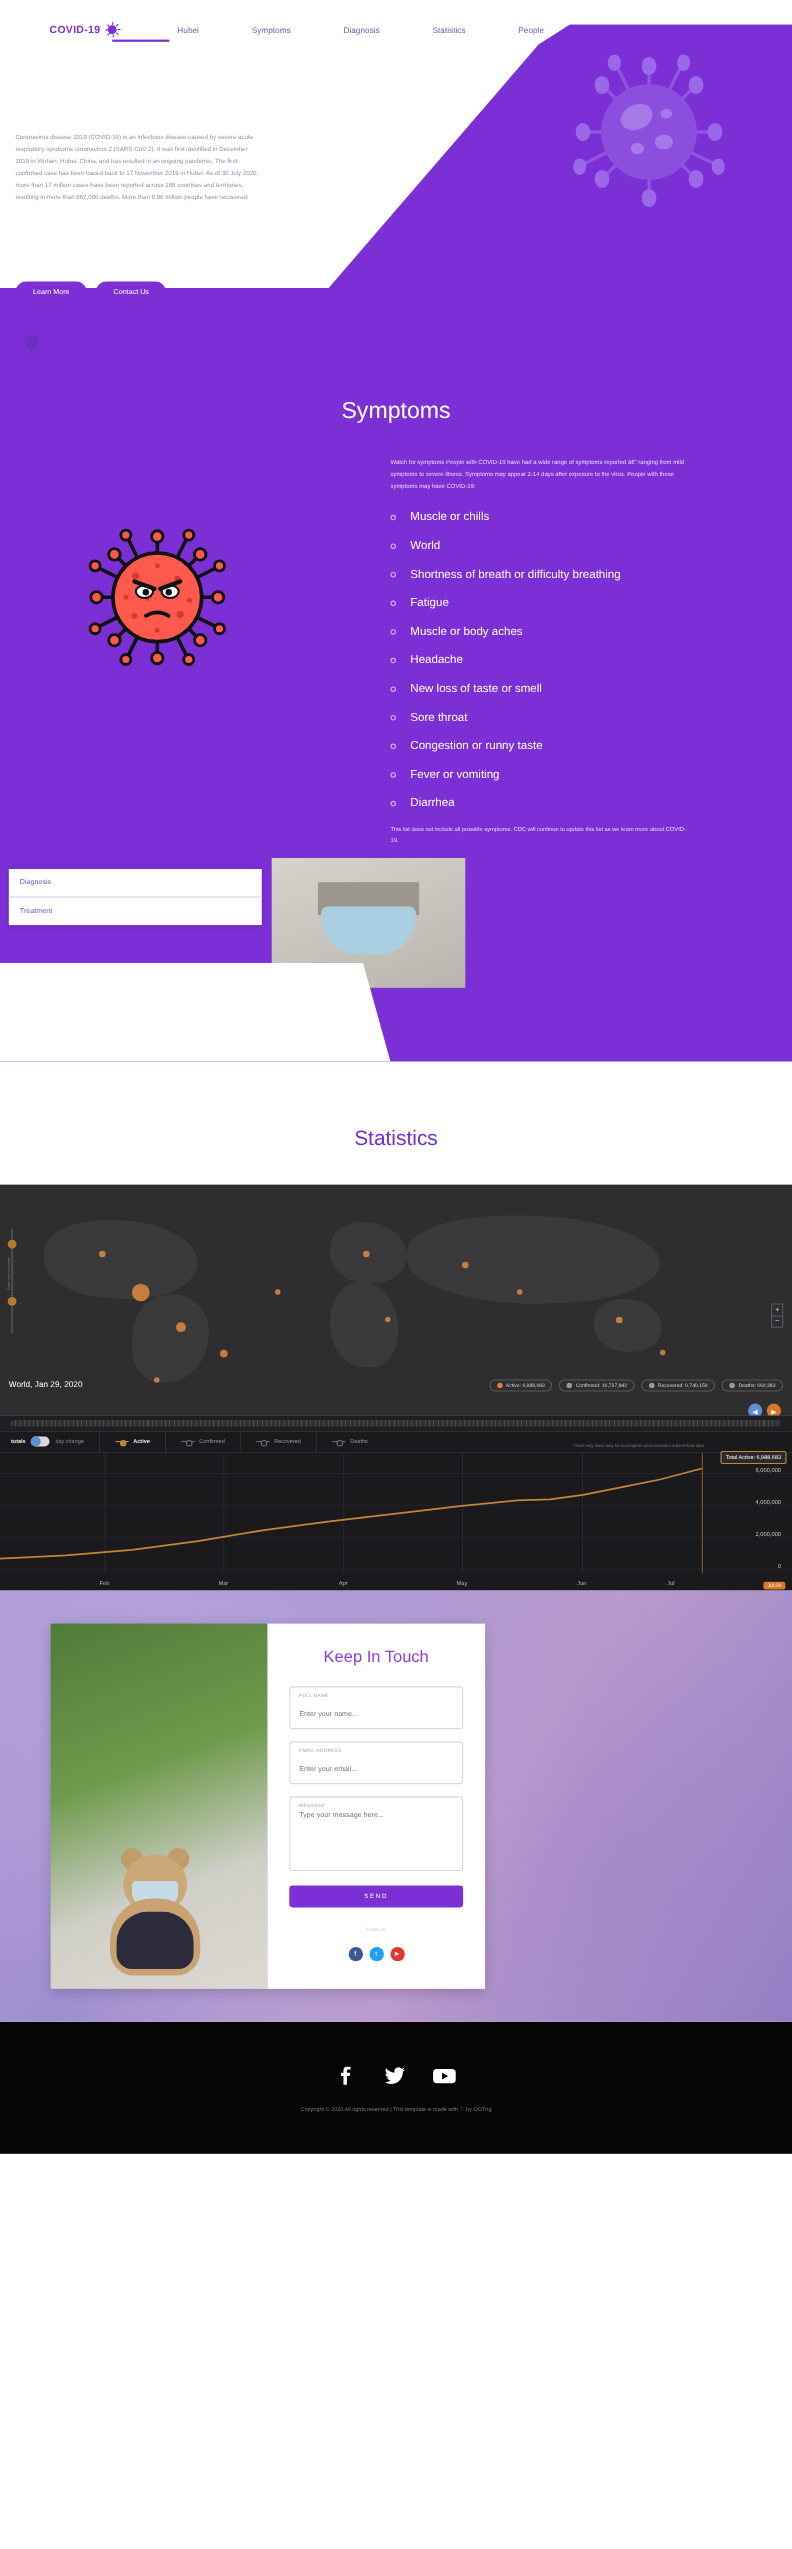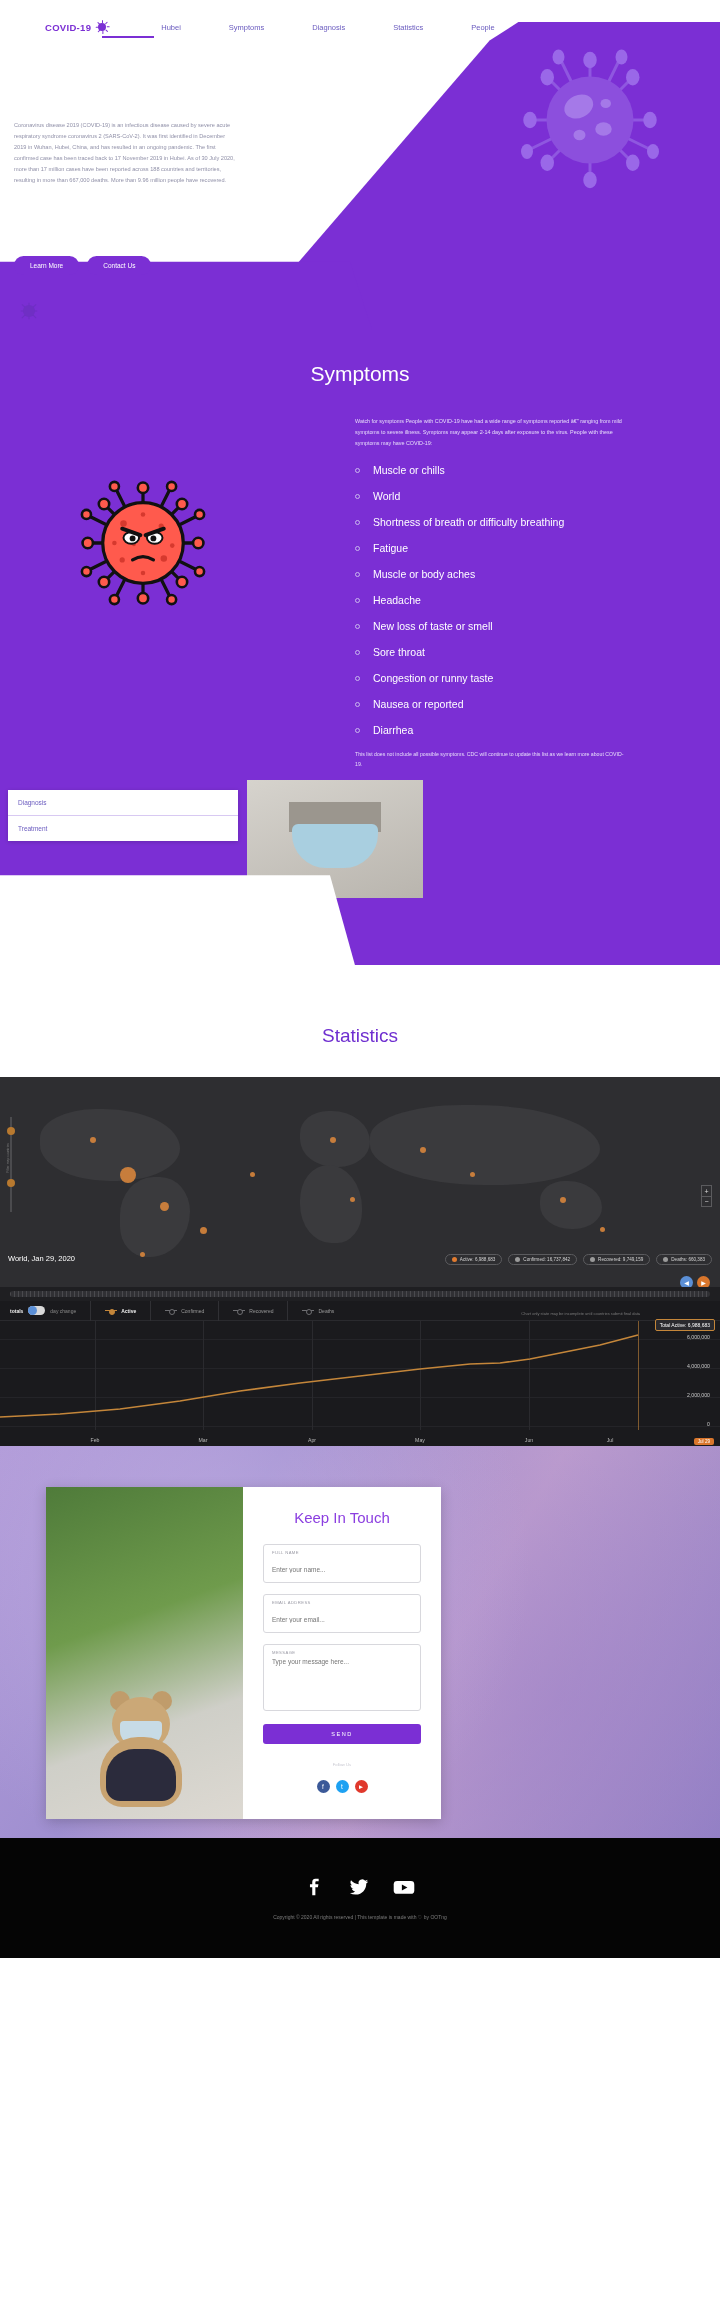--- a/index.html
+++ b/index.html
@@ -209,21 +209,21 @@
   .contact {
     position:relative; width:720px; height:392px; overflow:hidden;
     background:linear-gradient(120deg,#b09ad8 0%,#9f8fd0 30%,#c0a0cf 60%,#8f7fc4 100%);
   }
   .contact::after {
     content:""; position:absolute; inset:0;
     background:radial-gradient(circle at 30% 30%, rgba(200,180,230,.6), transparent 55%),
                radial-gradient(circle at 78% 65%, rgba(160,130,200,.55), transparent 60%);
   }
   .contact-card {
-    position:absolute; left:46px; top:41px; width:395px; height:332px;
+    position:absolute; left:46px; top:30px; width:395px; height:332px;
     display:flex; z-index:5; box-shadow:0 3px 12px rgba(0,0,0,.2);
   }
   .contact-photo {
     width:197px; background:linear-gradient(160deg,#4f7b3a 0%,#6f9b4c 40%,#cfcfc8 70%,#ddd9d2 100%);
     position:relative; overflow:hidden;
   }
   .bear {
     position:absolute; left:40px; bottom:12px; width:110px; height:125px;
   }
   .bear-body { position:absolute; left:14px; bottom:0; width:82px; height:70px; background:#c8a371; border-radius:38px 38px 22px 22px; }
@@ -391,21 +391,21 @@
         <li>
             <span class="sym-bullet"></span>
             <span>Sore throat</span>
           </li>
         <li>
             <span class="sym-bullet"></span>
             <span>Congestion or runny taste</span>
           </li>
         <li>
             <span class="sym-bullet"></span>
-            <span>Nausea or reported</span>
+            <span>Fever or vomiting</span>
           </li>
         <li>
             <span class="sym-bullet"></span>
             <span>Diarrhea</span>
           </li>
       </ul>
       <p class="sym-note">This list does not include all possible symptoms. CDC will continue to update this list as we learn more about COVID-19.</p>
 
       <svg class="sym-virus" viewBox="0 0 200 200">
         <g stroke="#111" stroke-width="5" stroke-linecap="round">

